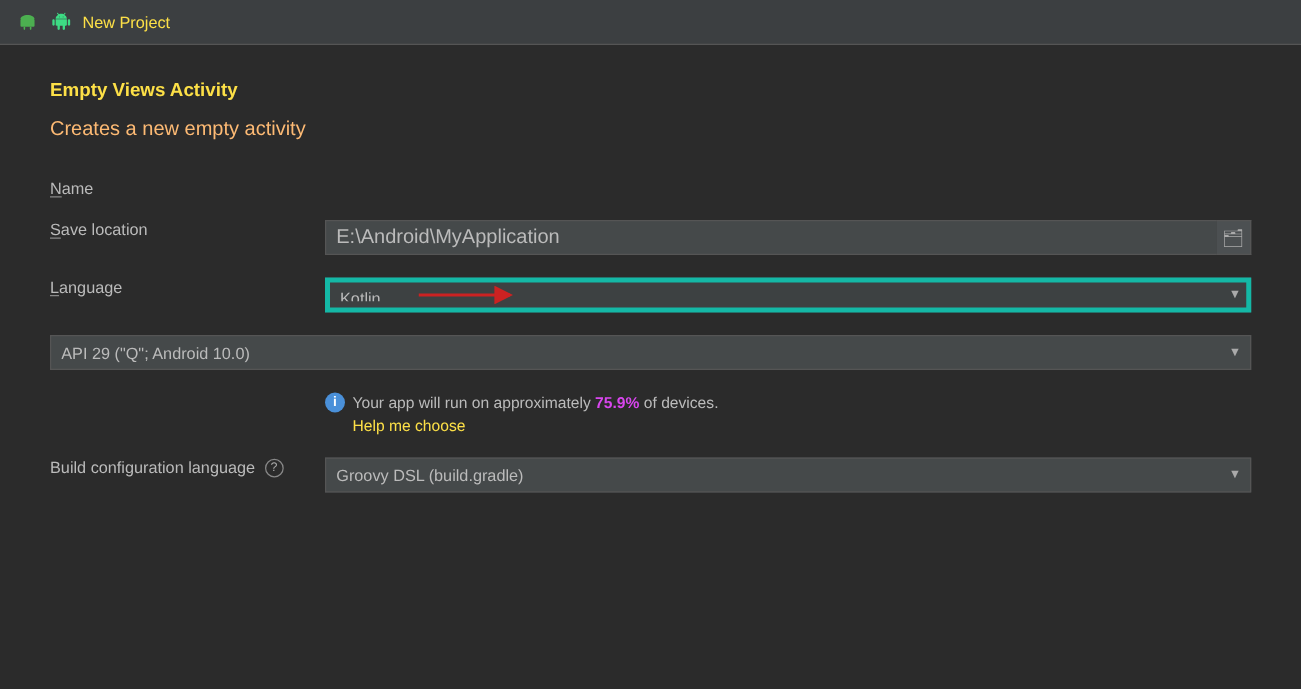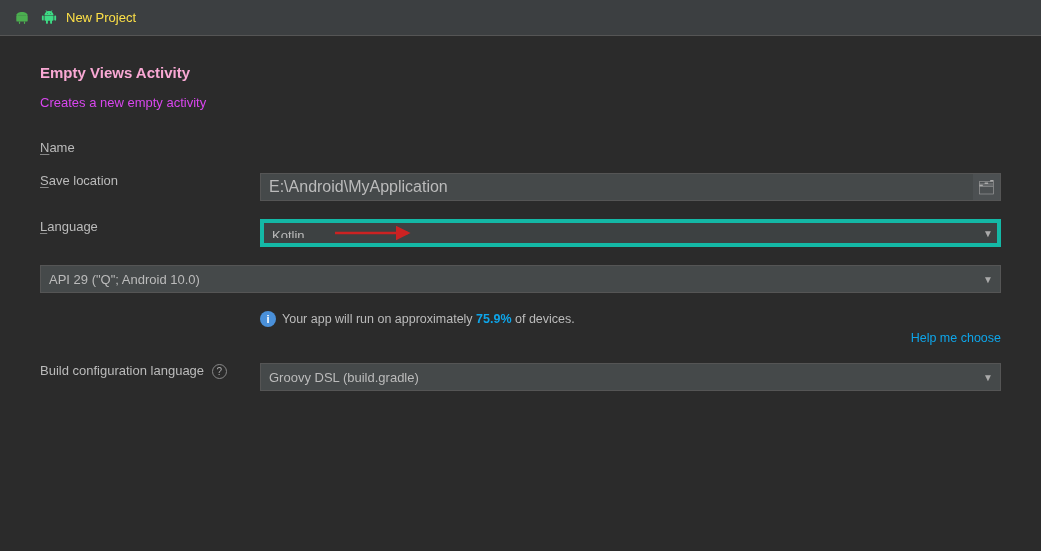--- a/index.html
+++ b/index.html
@@ -29,27 +29,27 @@
       font-size: 13px;
     }
 
     .main-content {
       padding: 28px 40px 20px 40px;
     }
 
     .activity-title {
       font-size: 15px;
       font-weight: bold;
-      color: #f9a8d4;
+      color: #fde047;
       margin-bottom: 14px;
     }
 
     .activity-desc {
-      color: #d946ef;
-      font-size: 13px;
+      color: #fdba74;
+      font-size: 16px;
       margin-bottom: 30px;
     }
 
     .form-row {
       display: flex;
       margin-bottom: 18px;
     }
 
     .form-label {
       width: 220px;
@@ -165,30 +165,29 @@
       align-items: center;
       justify-content: center;
       color: white;
       font-size: 11px;
       font-weight: bold;
       flex-shrink: 0;
     }
 
     .info-bold {
       font-weight: bold;
-      color: #0ea5e9;
+      color: #d946ef;
     }
 
     .help-link {
-      color: #0ea5e9;
+      color: #fde047;
       cursor: pointer;
       font-size: 12.5px;
       margin-left: 22px;
       text-decoration: none;
-      text-align: right;
     }
 
     .question-icon {
       display: inline-flex;
       align-items: center;
       justify-content: center;
       width: 15px;
       height: 15px;
       border: 1px solid #888;
       border-radius: 50%;

